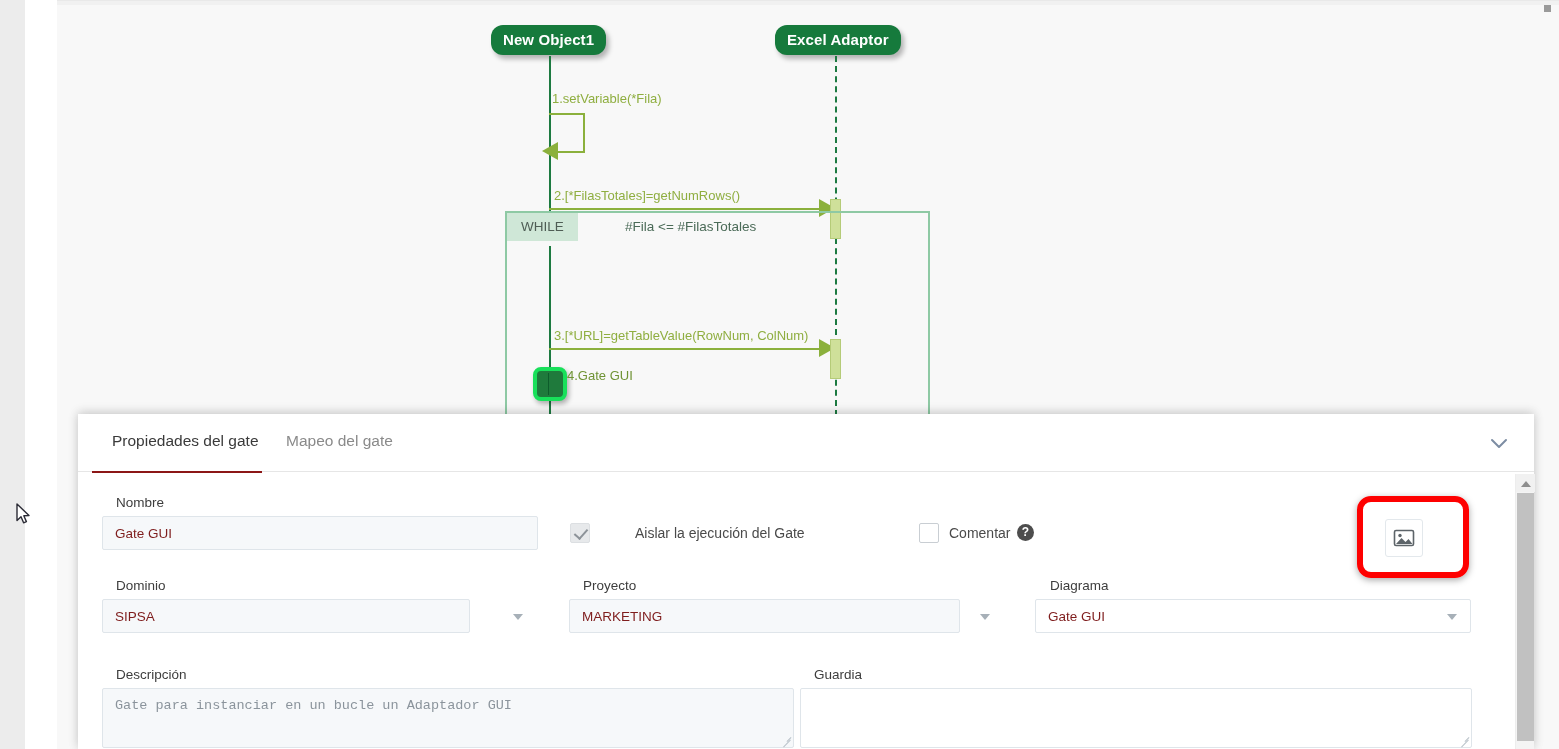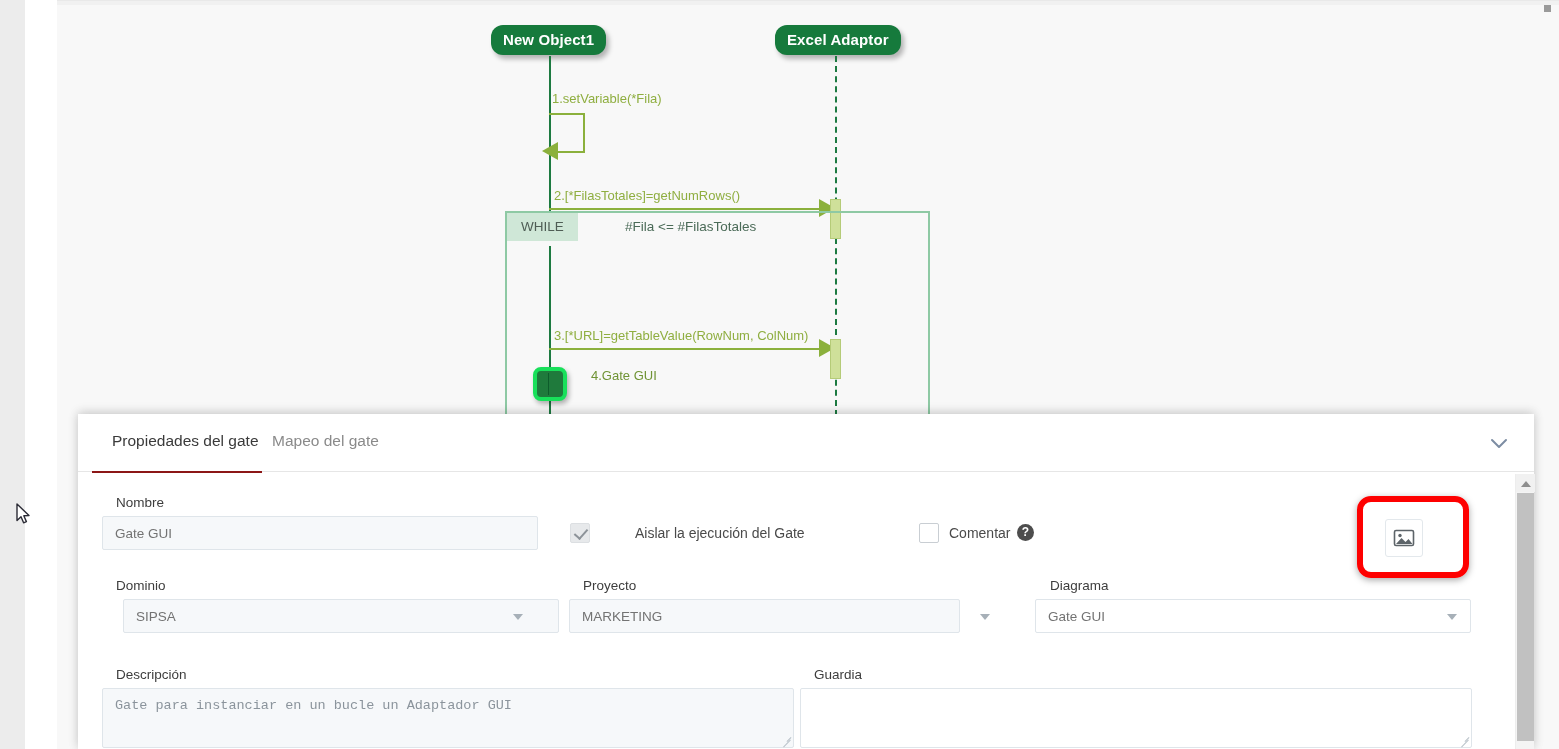--- a/index.html
+++ b/index.html
@@ -150,21 +150,21 @@
     position:absolute;
     font-size:13.5px;
     color:#3d3d3d;
   }
   .input {
     position:absolute;
     background:#f6f8fa;
     border:1px solid #dfe5ea;
     border-radius:2px;
     font-size:13.5px;
-    color:#737373;
+    color:#7f1d1d;
     padding:0 12px;
     line-height:34px;
     height:34px;
     white-space:nowrap;
     overflow:hidden;
   }
   .input.white { background:#ffffff; }
   .select-caret {
     position:absolute;
     width:0;height:0;
@@ -310,30 +310,30 @@
     <div class="frame" style="left:448px; top:210px; width:425px; height:205px;"></div>
     <div class="frame-tab" style="left:450px; top:212px;">WHILE</div>
     <div class="frame-cond" style="left:568px; top:218px;">#Fila &lt;= #FilasTotales</div>
 
     <div class="msglabel" style="left:497px; top:327px;">3.[*URL]=getTableValue(RowNum, ColNum)</div>
     <div class="msgline" style="left:492px; top:347px; width:290px;"></div>
     <div class="arrow-right" style="left:762px; top:338px;"></div>
     <div class="activation" style="left:773px; top:338px; height:40px;"></div>
 
     <div class="gate-marker" style="left:476px; top:366px;"></div>
-    <div class="msglabel" style="left:510px; top:367px; color:#6f9334;margin-left:24px;">4.Gate GUI</div>
+    <div class="msglabel" style="left:510px; top:367px; color:#6f9334;">4.Gate GUI</div>
   </div>
 
   <div class="panel">
 
     <div class="tabbar">
       <div class="tab active" style="left:34px;">
         <span>Propiedades del gate</span>
       </div>
-      <div class="tab" style="left:194px;">
+      <div class="tab" style="left:208px;">
         <span>Mapeo del gate</span>
       </div>
       <div class="tab-underline" style="left:14px; width:170px;"></div>
 
       <div class="chevron-btn">
         <svg width="26" height="20" viewBox="0 0 26 20">
           <polyline points="6,6 13,13 20,6" fill="none" stroke="#7d8da3" stroke-width="2" stroke-linecap="round" stroke-linejoin="round"></polyline>
         </svg>
       </div>
     </div>
@@ -353,21 +353,21 @@
       <div class="img-btn" style="left:1307px; top:46px;">
         <svg width="22" height="22" viewBox="0 0 22 22" style="margin:7px 0 0 7px;">
           <rect x="1.5" y="3.5" width="19" height="15" rx="1.5" fill="none" stroke="#5d6469" stroke-width="1.6"></rect>
           <circle cx="7" cy="8.5" r="1.7" fill="#5d6469"></circle>
           <path d="M3 17 L8.5 11 L12.5 15 L15.5 12 L19.5 17 Z" fill="#5d6469"></path>
         </svg>
       </div>
       <div class="highlight-box" style="left:1279px; top:23px; width:112px; height:82px;"></div>
 
       <div class="field-label" style="left:38px; top:105px;">Dominio</div>
-      <div class="input" style="left:24px; top:126px; width:436px;margin-left:21px;">SIPSA</div>
+      <div class="input" style="left:24px; top:126px; width:368px;">SIPSA</div>
       <div class="select-caret" style="left:435px; top:141px;"></div>
 
       <div class="field-label" style="left:505px; top:105px;">Proyecto</div>
       <div class="input" style="left:491px; top:126px; width:391px;">MARKETING</div>
       <div class="select-caret" style="left:902px; top:141px;"></div>
 
       <div class="field-label" style="left:972px; top:105px;">Diagrama</div>
       <div class="input white" style="left:957px; top:126px; width:436px;">Gate GUI</div>
       <div class="select-caret" style="left:1369px; top:141px;"></div>
 

